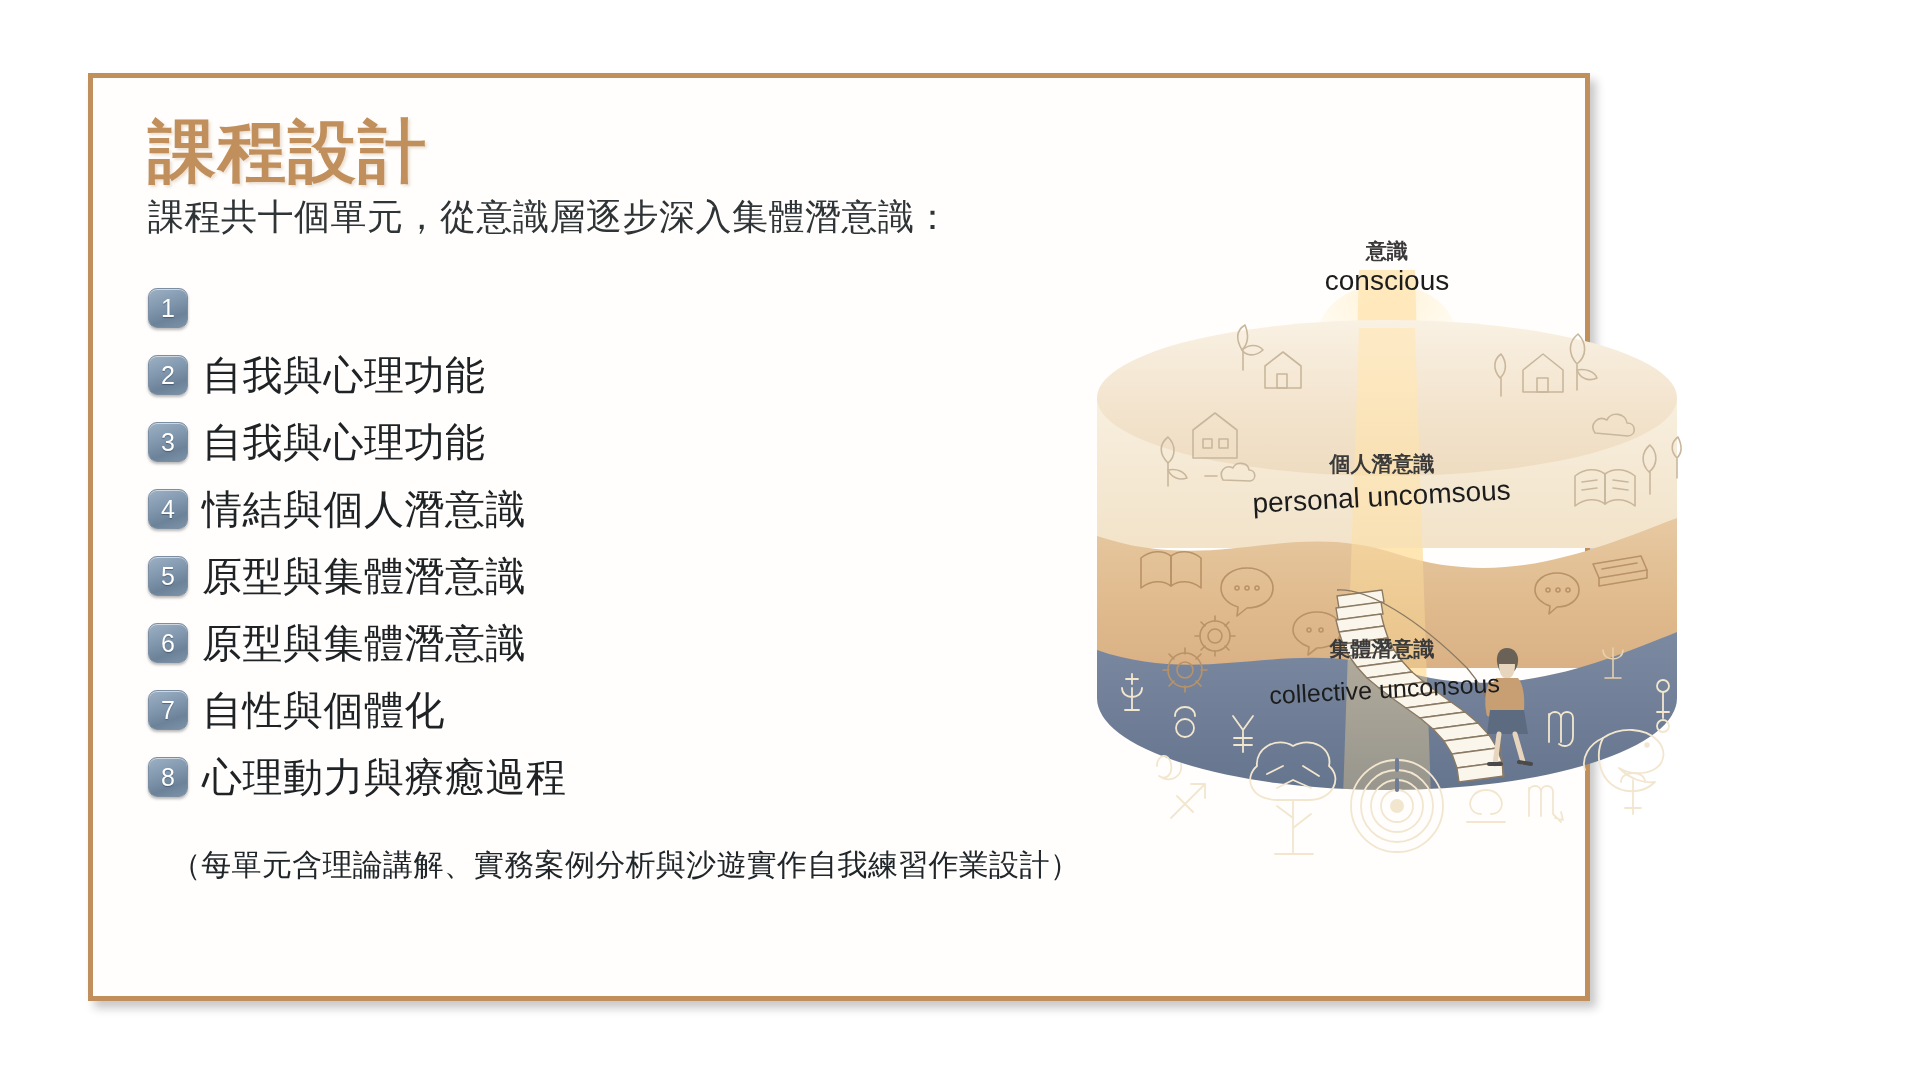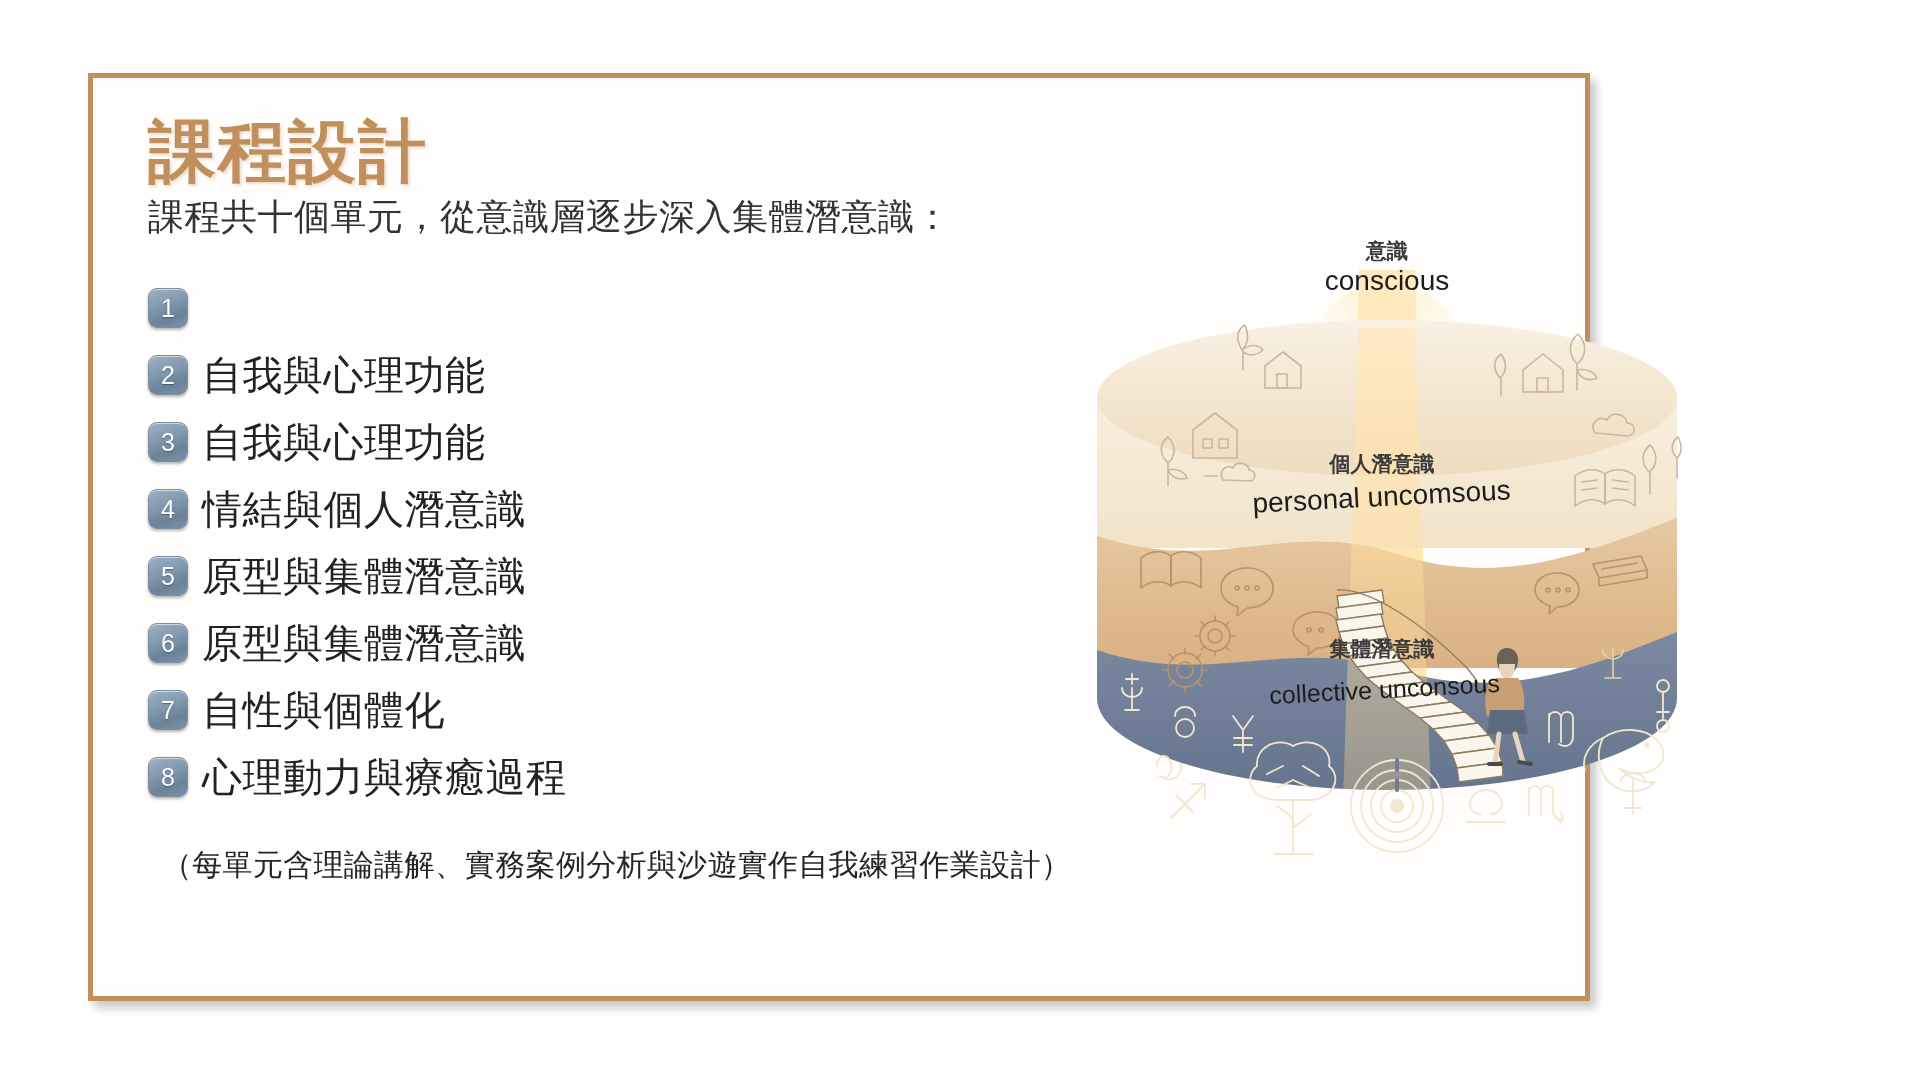--- a/index.html
+++ b/index.html
@@ -74,21 +74,21 @@
   }
   .unit-label {
     font-size: 40px;
     color: #1f2326;
     letter-spacing: 0.5px;
     line-height: 1;
   }
 
   .footnote {
     margin-top: 34px;
-    margin-left: 14px;
+    margin-left: 23px;
     font-size: 30px;
     color: #20262a;
     letter-spacing: 0.3px;
   }
 
   
   .diagram {
     position: absolute;
     left: 944px; top: 140px;
     width: 700px; height: 680px;

